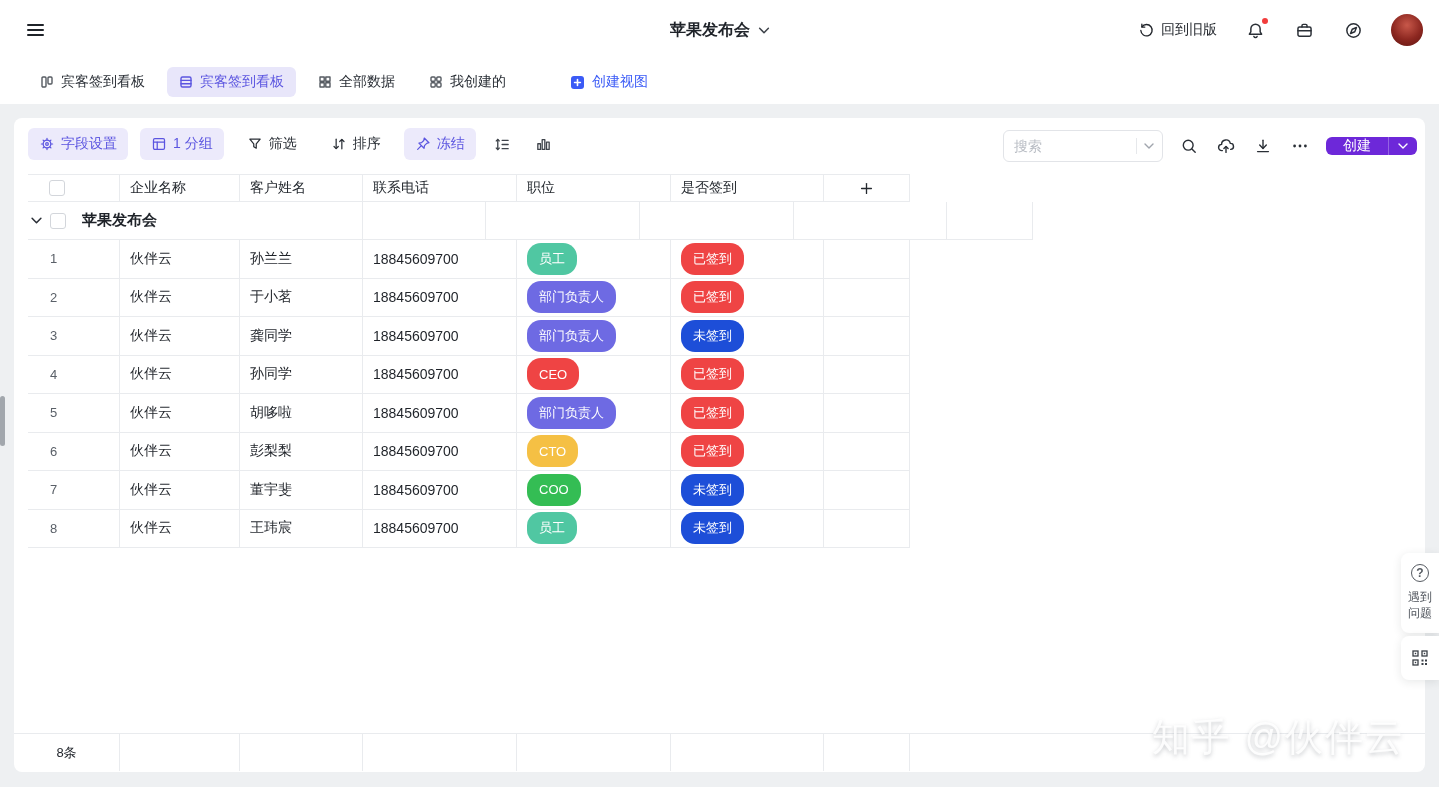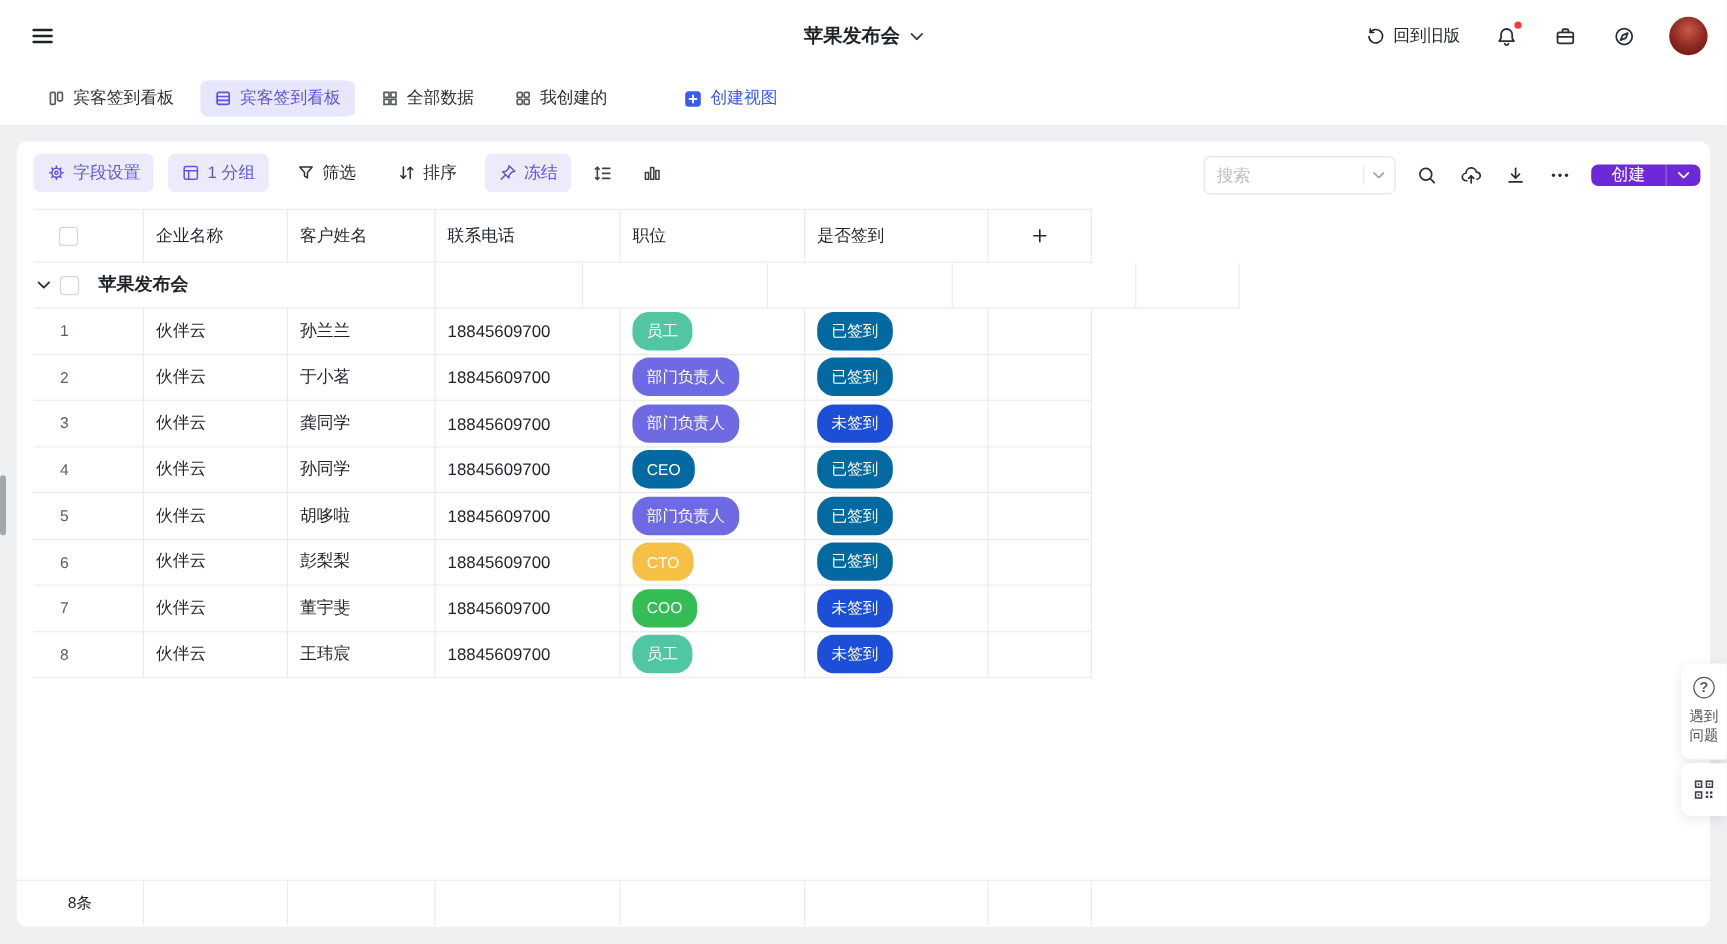--- a/index.html
+++ b/index.html
@@ -43,36 +43,36 @@
 .sd-chev{color:#a0a5ad;display:flex;cursor:pointer}
 .create-btn{display:flex;align-items:center;height:18px;border-radius:6px;background:#6d28d9;color:#fff;cursor:pointer;overflow:hidden}
 .create-btn .label{padding:0 17px;font-size:14px}
 .create-btn .cdiv{width:1px;height:34px;background:rgba(255,255,255,.28)}
 .create-btn .chev{width:28px;height:34px;display:flex;align-items:center;justify-content:center;color:#fff}
 
 
 .table{position:absolute;left:14px;top:56px;width:882px}
 .trow{display:flex}
 .cell{display:flex;align-items:center;border-right:1px solid #e9ebee;border-bottom:1px solid #e9ebee;height:38.5px;font-size:14px;color:#1f2329;overflow:hidden;flex:none}
-.thead .cell{height:45px;border-top:1px solid #e9ebee;color:#24292f}
+.thead .cell{height:28px;border-top:1px solid #e9ebee;color:#24292f}
 .grow-row .cell{height:38px}
 .w0{width:92px}.w1{width:120px}.w2{width:123px}.w3{width:154px}.w4{width:154px}.w5{width:153px}.w6{width:86px}
 .pad{padding-left:10px}
 .center{justify-content:center}
 .num{padding-left:22px;font-size:13px;color:#5a6068}
 .phone{font-weight:400}
 .hcb{margin-left:21px}
 .checkbox{width:16px;height:16px;border:1.5px solid #d3d6db;border-radius:3px;background:#fff;cursor:pointer;flex:none}
 .group-first{width:335px;padding-left:3px}
 .gchev{width:19px;display:flex;align-items:center;color:#2a2f36;cursor:pointer;flex:none}
 .group-label{font-size:15px;font-weight:700;color:#1f2329;margin-left:16px;white-space:nowrap}
 .pill{display:inline-flex;align-items:center;height:26px;padding:16px 12px;border-radius:14px;color:#fff;font-size:13px;margin-left:10px;white-space:nowrap;cursor:pointer}
 .pill[data-color="teal"]{background:#50c7a2}
 .pill[data-color="purple"]{background:#6e6ae3}
-.pill[data-color="blue"]{background:#0369a1}
+.pill[data-color="blue"]{background:#ef4444}
 .pill[data-color="yellow"]{background:#f5c044}
 .pill[data-color="green"]{background:#34bd54}
 .pill[data-color="green2"]{background:#1d4ed8}
 .plus-col{color:#4a4f57;cursor:pointer}
 
 
 .tfoot{position:absolute;left:0;top:615px;width:100%;height:38px;border-top:1px solid #e9ebee;display:flex}
 .fcell{height:100%;border-right:1px solid #e9ebee;display:flex;align-items:center;justify-content:center;font-size:13px;color:#1f2329;flex:none}
 .f0{width:106px}.f1{width:120px}.f2{width:123px}.f3{width:154px}.f4{width:154px}.f5{width:153px}.f6{width:86px}
 
@@ -519,14 +519,15 @@
           <rect x="3.8" y="12.8" width="1.4" height="1.4" fill="#3a3f46" stroke="none"></rect>
           <rect x="10.5" y="10.5" width="2" height="2" fill="#3a3f46" stroke="none"></rect>
           <rect x="14" y="10.5" width="2" height="2" fill="#3a3f46" stroke="none"></rect>
           <rect x="10.5" y="14" width="2" height="2" fill="#3a3f46" stroke="none"></rect>
           <rect x="14" y="14" width="2" height="2" fill="#3a3f46" stroke="none"></rect>
         </svg>
     </span>
   </div>
 
   <div class="vscroll"></div>
+  <div class="watermark">知乎 @伙伴云</div>
 
 </div>
 
 </body></html>

